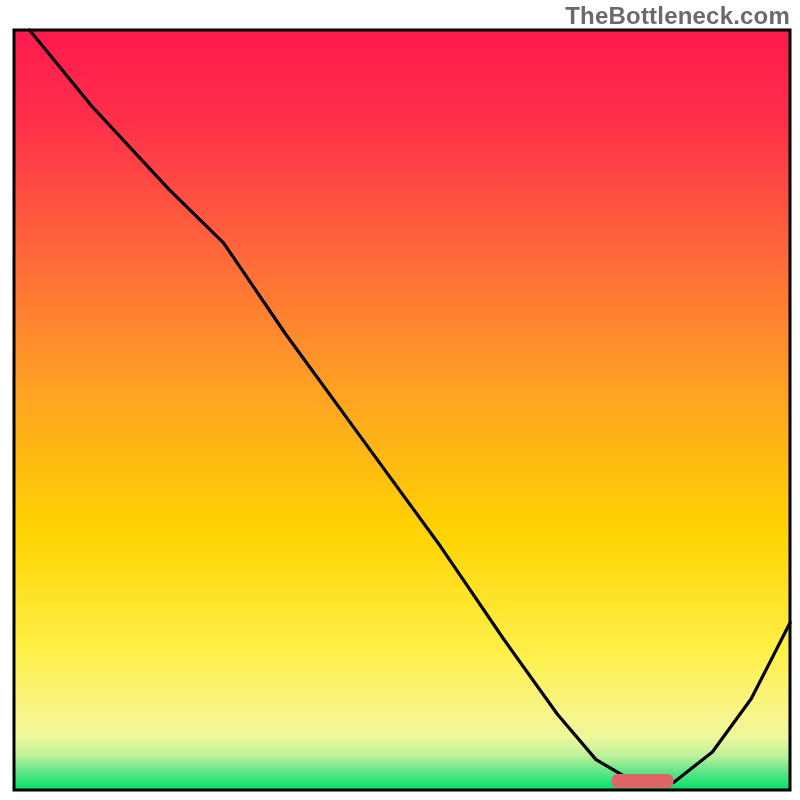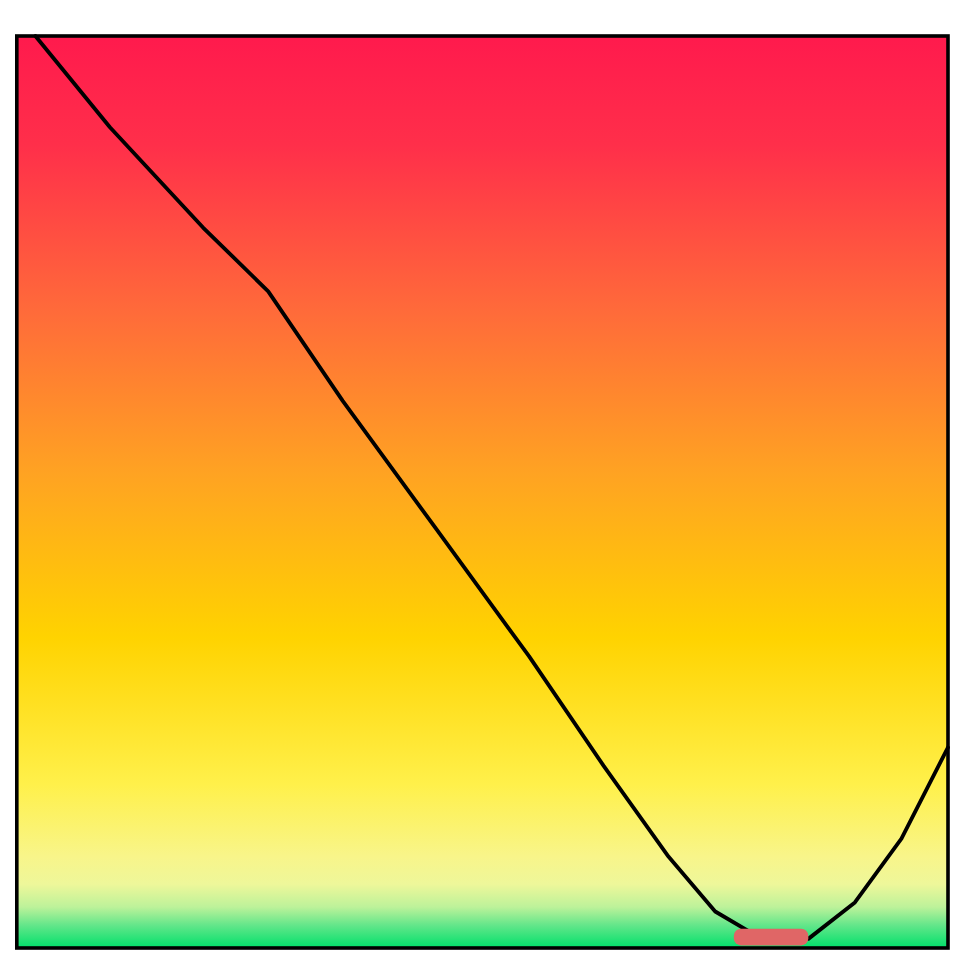--- a/index.html
+++ b/index.html
@@ -71,13 +71,14 @@
 
     <rect x="14" y="30" width="776" height="760" fill="url(#bg-grad)"></rect>
 
     <rect x="14" y="30" width="776" height="760" fill="none" stroke="#000" stroke-width="3"></rect>
 
     <path id="curve-path" class="curve" d="M29.5 30.0 L91.6 106.0 L169.2 189.6 L223.5 242.8 L285.6 334.0 L363.2 440.4 L440.8 546.8 L502.9 638.0 L557.2 714.0 L596.0 759.6 L634.8 782.4 L673.6 782.4 L712.4 752.0 L751.2 698.8 L790.0 622.8"></path>
 
     <rect id="trough-marker" class="marker" rx="6" ry="6" x="611.5" y="773.9" width="62.1" height="14" fill="#e06666"></rect>
   </svg>
 
+  <div class="watermark">TheBottleneck.com</div>
 </div>
 
 </body></html>

